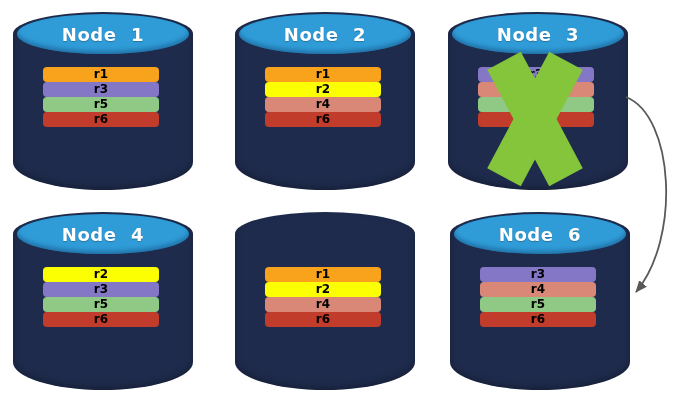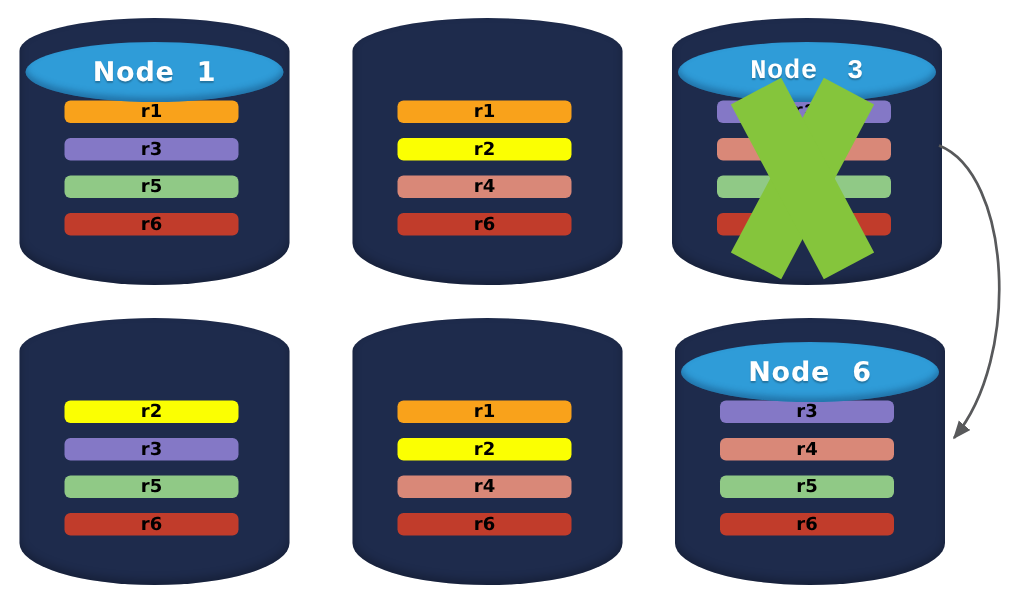--- a/index.html
+++ b/index.html
@@ -31,21 +31,21 @@
   .cyl-body {
     position: absolute;
     inset: 0;
     background: var(--navy);
     border-radius: 90px 90px 90px 90px / 22px 22px 28px 28px;
     box-shadow: inset 0 -3px 6px rgba(0,0,0,0.25);
   }
   .cyl-top {
     position: absolute;
     left: 4px;
-    top: 16px;
+    top: 2px;
     width: 172px;
     height: 40px;
     border-radius: 50%;
     background: var(--blue);
     box-shadow: inset 0 -3px 4px rgba(10,40,80,0.35);
     display: flex;
     align-items: center;
     justify-content: center;
     z-index: 2;
   }
@@ -57,21 +57,20 @@
     word-spacing: 8px;
     text-shadow: 0 1px 1px rgba(0,0,0,0.25);
   }
   .bars {
     position: absolute;
     left: 30px;
     top: 55px;
     width: 116px;
     display: flex;
     flex-direction: column;
-    gap: 10px;
     z-index: 1;
   }
   .bar {
     height: 15px;
     border-radius: 4px;
     color: var(--bar_text);
     font-size: 12px;
     font-weight: bold;
     line-height: 15px;
     text-align: center;
@@ -117,47 +116,53 @@
     <div class="bars">
       <div class="bar" style="background: rgb(249, 162, 27);">r1</div>
       <div class="bar" style="background: rgb(132, 120, 198);">r3</div>
       <div class="bar" style="background: rgb(144, 201, 134);">r5</div>
       <div class="bar" style="background: rgb(193, 60, 43);">r6</div>
     </div>
   </div>
 
   <div class="node" style="left:235px; top:12px;">
     <div class="cyl-body"></div>
+    <div class="cyl-top">
+      <span class="node-title">Node 2</span>
+    </div>
     <div class="bars">
       <div class="bar" style="background: rgb(249, 162, 27);">r1</div>
       <div class="bar" style="background: rgb(251, 255, 2);">r2</div>
       <div class="bar" style="background: rgb(217, 136, 120);">r4</div>
       <div class="bar" style="background: rgb(193, 60, 43);">r6</div>
     </div>
   </div>
 
-  <div class="node" style="left:448px; top:12px;font-family:Liberation Mono, monospace;">
+  <div class="node" style="left:448px; top:12px;">
     <div class="cyl-body"></div>
     <div class="cyl-top">
       <span class="node-title">Node 3</span>
     </div>
     <div class="bars">
       <div class="bar" style="background: rgb(132, 120, 198);">r3</div>
       <div class="bar" style="background: rgb(217, 136, 120);">r4</div>
       <div class="bar" style="background: rgb(144, 201, 134);">r5</div>
       <div class="bar" style="background: rgb(193, 60, 43);">r6</div>
     </div>
     <div class="x-mark">
       <div class="x-stripe a"></div>
       <div class="x-stripe b"></div>
     </div>
   </div>
 
   <div class="node" style="left:13px; top:212px;">
     <div class="cyl-body"></div>
+    <div class="cyl-top">
+      <span class="node-title">Node 4</span>
+    </div>
     <div class="bars">
       <div class="bar" style="background: rgb(251, 255, 2);">r2</div>
       <div class="bar" style="background: rgb(132, 120, 198);">r3</div>
       <div class="bar" style="background: rgb(144, 201, 134);">r5</div>
       <div class="bar" style="background: rgb(193, 60, 43);">r6</div>
     </div>
   </div>
 
   <div class="node" style="left:235px; top:212px;">
     <div class="cyl-body"></div>

